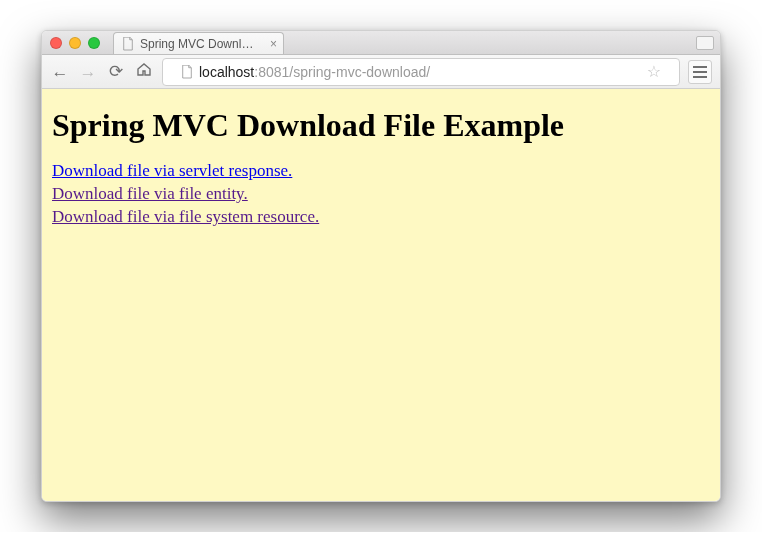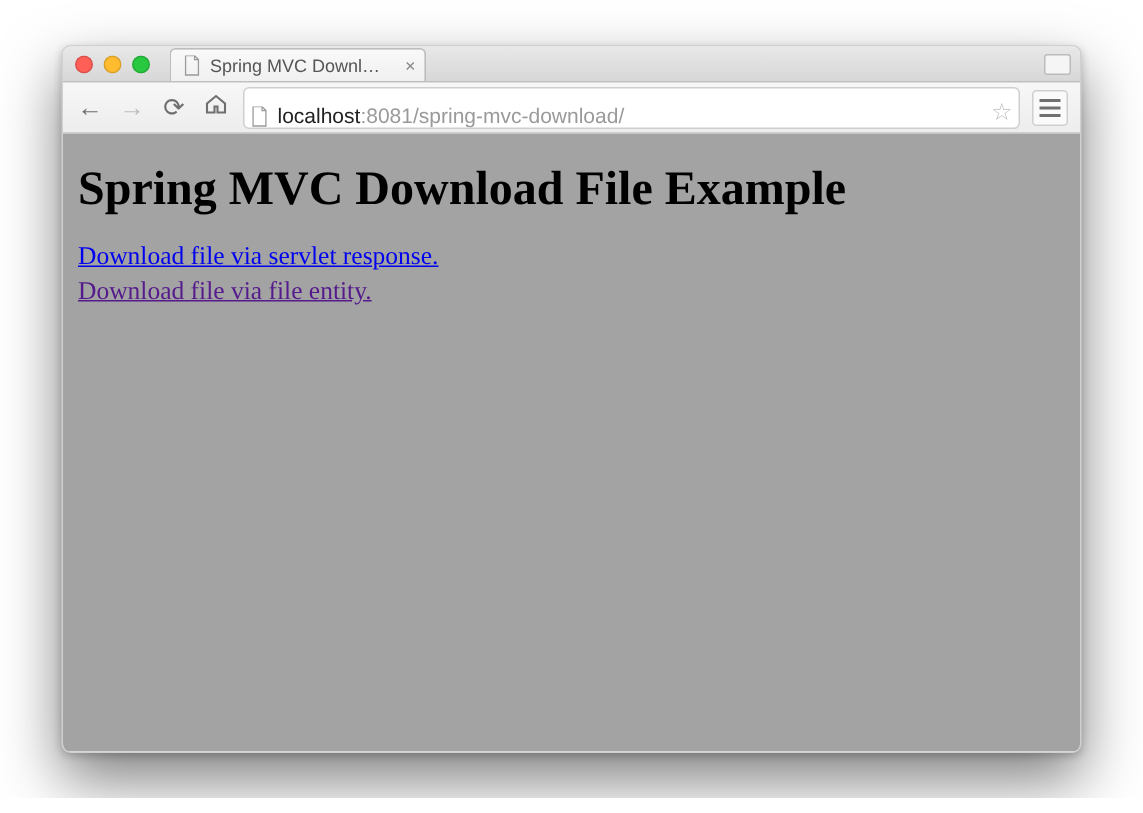--- a/index.html
+++ b/index.html
@@ -83,22 +83,22 @@
       user-select: none;
     }
     .nav-btn.fwd { color: #bdbdbd; }
     .omnibox {
       flex: 1;
       height: 28px;
       background: #fff;
       border: 1px solid #cfcfcf;
       border-radius: 4px;
       display: flex;
-      align-items: flex-end;
-      padding: 0 4px;
+      align-items: center;
+      padding: 0 18px;
       gap: 6px;
       font-size: 14px;
       font-family: Arial, sans-serif;
     }
     .omnibox .page-icon svg { width: 12px; height: 14px; display:block;}
     .omnibox .url { flex: 1; white-space: nowrap; overflow: hidden;}
     .omnibox .host { color: #222; }
     .omnibox .port { color: #9a9a9a; }
     .omnibox .path { color: #9a9a9a; }
     .omnibox .star { color: #bfbfbf; font-size: 16px; }
@@ -107,21 +107,21 @@
       border: 1px solid #cfcfcf;
       border-radius: 3px;
       background: #fafafa;
       display: flex; align-items: center; justify-content: center;
       color: #6f6f6f;
     }
     .menu-btn .bars { display:flex; flex-direction:column; gap:3px;}
     .menu-btn .bars span { display:block; width:14px; height:2px; background:#6f6f6f;}
     .content {
       flex: 1;
-      background: #a3a3a3;
+      background: #fef9c3;
       padding: 8px 10px;
       font-family: "Times New Roman", Times, serif;
     }
     .content h1 {
       font-size: 32px;
       font-weight: bold;
       color: #000;
       margin: 10px 0 16px 0;
     }
     .links { font-size: 17px; line-height: 1.35; }
@@ -184,16 +184,17 @@
           <span></span>
         </span>
     </div>
   </div>
 
   <div class="content">
     <h1>Spring MVC Download File Example</h1>
     <div class="links">
       <div><a href="#">Download file via servlet response.</a></div>
       <div><a href="#">Download file via file entity.</a></div>
+      <div><a href="#">Download file via file system resource.</a></div>
     </div>
   </div>
 
 </div>
 
 </body></html>

